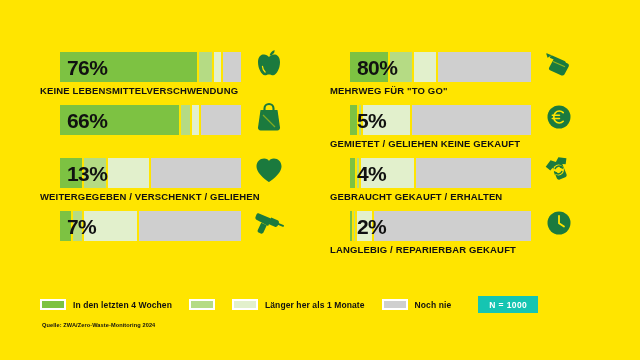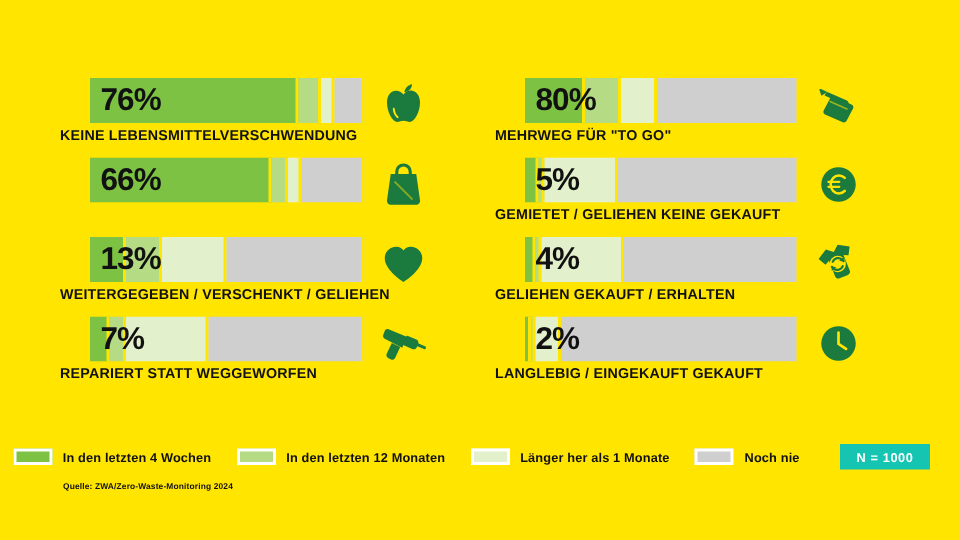--- a/index.html
+++ b/index.html
@@ -30,21 +30,21 @@
   }
 
   .stat-block {
     height: 53px;
     position: relative;
   }
 
   
   .bar-row {
     display: flex;
-    align-items: flex-start;
+    align-items: flex-end;
     height: 30px;
     padding-left: 20px;
   }
 
   .bar {
     position: relative;
     width: 212px;
     height: 30px;
     display: flex;
     overflow: hidden;
@@ -98,21 +98,20 @@
   .icon-slot svg { display: block; }
 
   
   .legend {
     position: absolute;
     left: 40px;
     top: 296px;
     width: 580px;
     display: flex;
     align-items: center;
-    justify-content: flex-end;
   }
 
   .legend-item {
     display: flex;
     align-items: center;
     margin-right: 17px;
   }
 
   .swatch {
     width: 26px;
@@ -266,70 +265,68 @@
           <svg width="34" height="32" viewBox="0 0 34 32">
      <path d="M12.8 3.6l4.4 3.6 4.3-3.6 7.2 4.2-3 5.4-3.1-1.6v11.6c0 1.3-1 2.3-2.3 2.3h-6.2c-1.3 0-2.3-1-2.3-2.3V11.6l-3.1 1.6-3-5.4z" fill="#1B7A3E" transform="rotate(-22 17 15)"></path>
      <circle cx="17" cy="16" r="5.6" fill="#FFE500"></circle>
      <path d="M13.6 14.4a4 4 0 0 1 6.4-1.4l1 1" stroke="#1B7A3E" stroke-width="1.6" fill="none" stroke-linecap="round"></path>
      <path d="M20.4 17.6a4 4 0 0 1-6.4 1.4l-1-1" stroke="#1B7A3E" stroke-width="1.6" fill="none" stroke-linecap="round"></path>
      <path d="M21.2 11.2l-.2 3.1 -3-.5z" fill="#1B7A3E"></path>
      <path d="M12.8 20.8l.2-3.1 3 .5z" fill="#1B7A3E"></path>
    </svg>
         </div>
       </div>
-      <div class="label">GELIEHEN GEKAUFT / ERHALTEN</div>
+      <div class="label">GEBRAUCHT GEKAUFT / ERHALTEN</div>
     </div>
     <div class="stat-block">
       <div class="bar-row">
         <div class="bar">
           <div class="seg s1" style="width: 7%;"></div>
           <div class="seg s2" style="width: 6%;"></div>
           <div class="seg s3" style="width: 30%;"></div>
           <div class="seg s4" style="width: 57%;"></div>
           <div class="pct">7%</div>
         </div>
         <div class="icon-slot">
           <svg width="32" height="32" viewBox="0 0 32 32">
      <path d="M6 6.5l12.5 5.2-3.4 7.2L3.5 12.8c-1-.5-1.4-1.7-1-2.7l1-2.5c.4-1 1.6-1.5 2.5-1.1z" fill="#1B7A3E"></path>
      <path d="M18.2 10.6l6.4 2.7c1.2.5 1.7 1.9 1.2 3l-1 2.3c-.5 1.1-1.9 1.6-3 1.1l-6.3-2.8z" fill="#1B7A3E"></path>
      <path d="M13.8 18.3l-3.4 7.3c-.5 1-1.7 1.5-2.7 1l-2-1c-1-.5-1.4-1.7-.9-2.7l3.4-7.2z" fill="#1B7A3E"></path>
      <path d="M25.2 16.8l4.8 2" stroke="#1B7A3E" stroke-width="2" stroke-linecap="round"></path>
    </svg>
         </div>
       </div>
-      <div class="label">REPARIERT STATT WEGGEWORFEN</div>
     </div>
     <div class="stat-block">
       <div class="bar-row">
         <div class="bar">
           <div class="seg s1" style="width: 2%;"></div>
           <div class="seg s2" style="width: 2%;"></div>
           <div class="seg s3" style="width: 9%;"></div>
           <div class="seg s4" style="width: 87%;"></div>
           <div class="pct">2%</div>
         </div>
         <div class="icon-slot">
           <svg width="28" height="28" viewBox="0 0 28 28">
      <circle cx="14" cy="14" r="11.5" fill="#1B7A3E"></circle>
      <path d="M14 6.8v7.4l5 3.4" stroke="#FFE500" stroke-width="1.8" fill="none" stroke-linecap="round" stroke-linejoin="round"></path>
    </svg>
         </div>
       </div>
-      <div class="label">LANGLEBIG / EINGEKAUFT GEKAUFT</div>
+      <div class="label">LANGLEBIG / REPARIERBAR GEKAUFT</div>
     </div>
   </div>
 
 <div class="legend">
   <div class="legend-item">
     <span class="swatch s1"></span>
     <span class="legend-label">In den letzten 4 Wochen</span>
   </div>
   <div class="legend-item">
     <span class="swatch s2"></span>
-    <span class="legend-label">In den letzten 12 Monaten</span>
   </div>
   <div class="legend-item">
     <span class="swatch s3"></span>
     <span class="legend-label">Länger her als 1 Monate</span>
   </div>
   <div class="legend-item">
     <span class="swatch s4"></span>
     <span class="legend-label">Noch nie</span>
   </div>
   <div class="n-badge">N = 1000</div>

